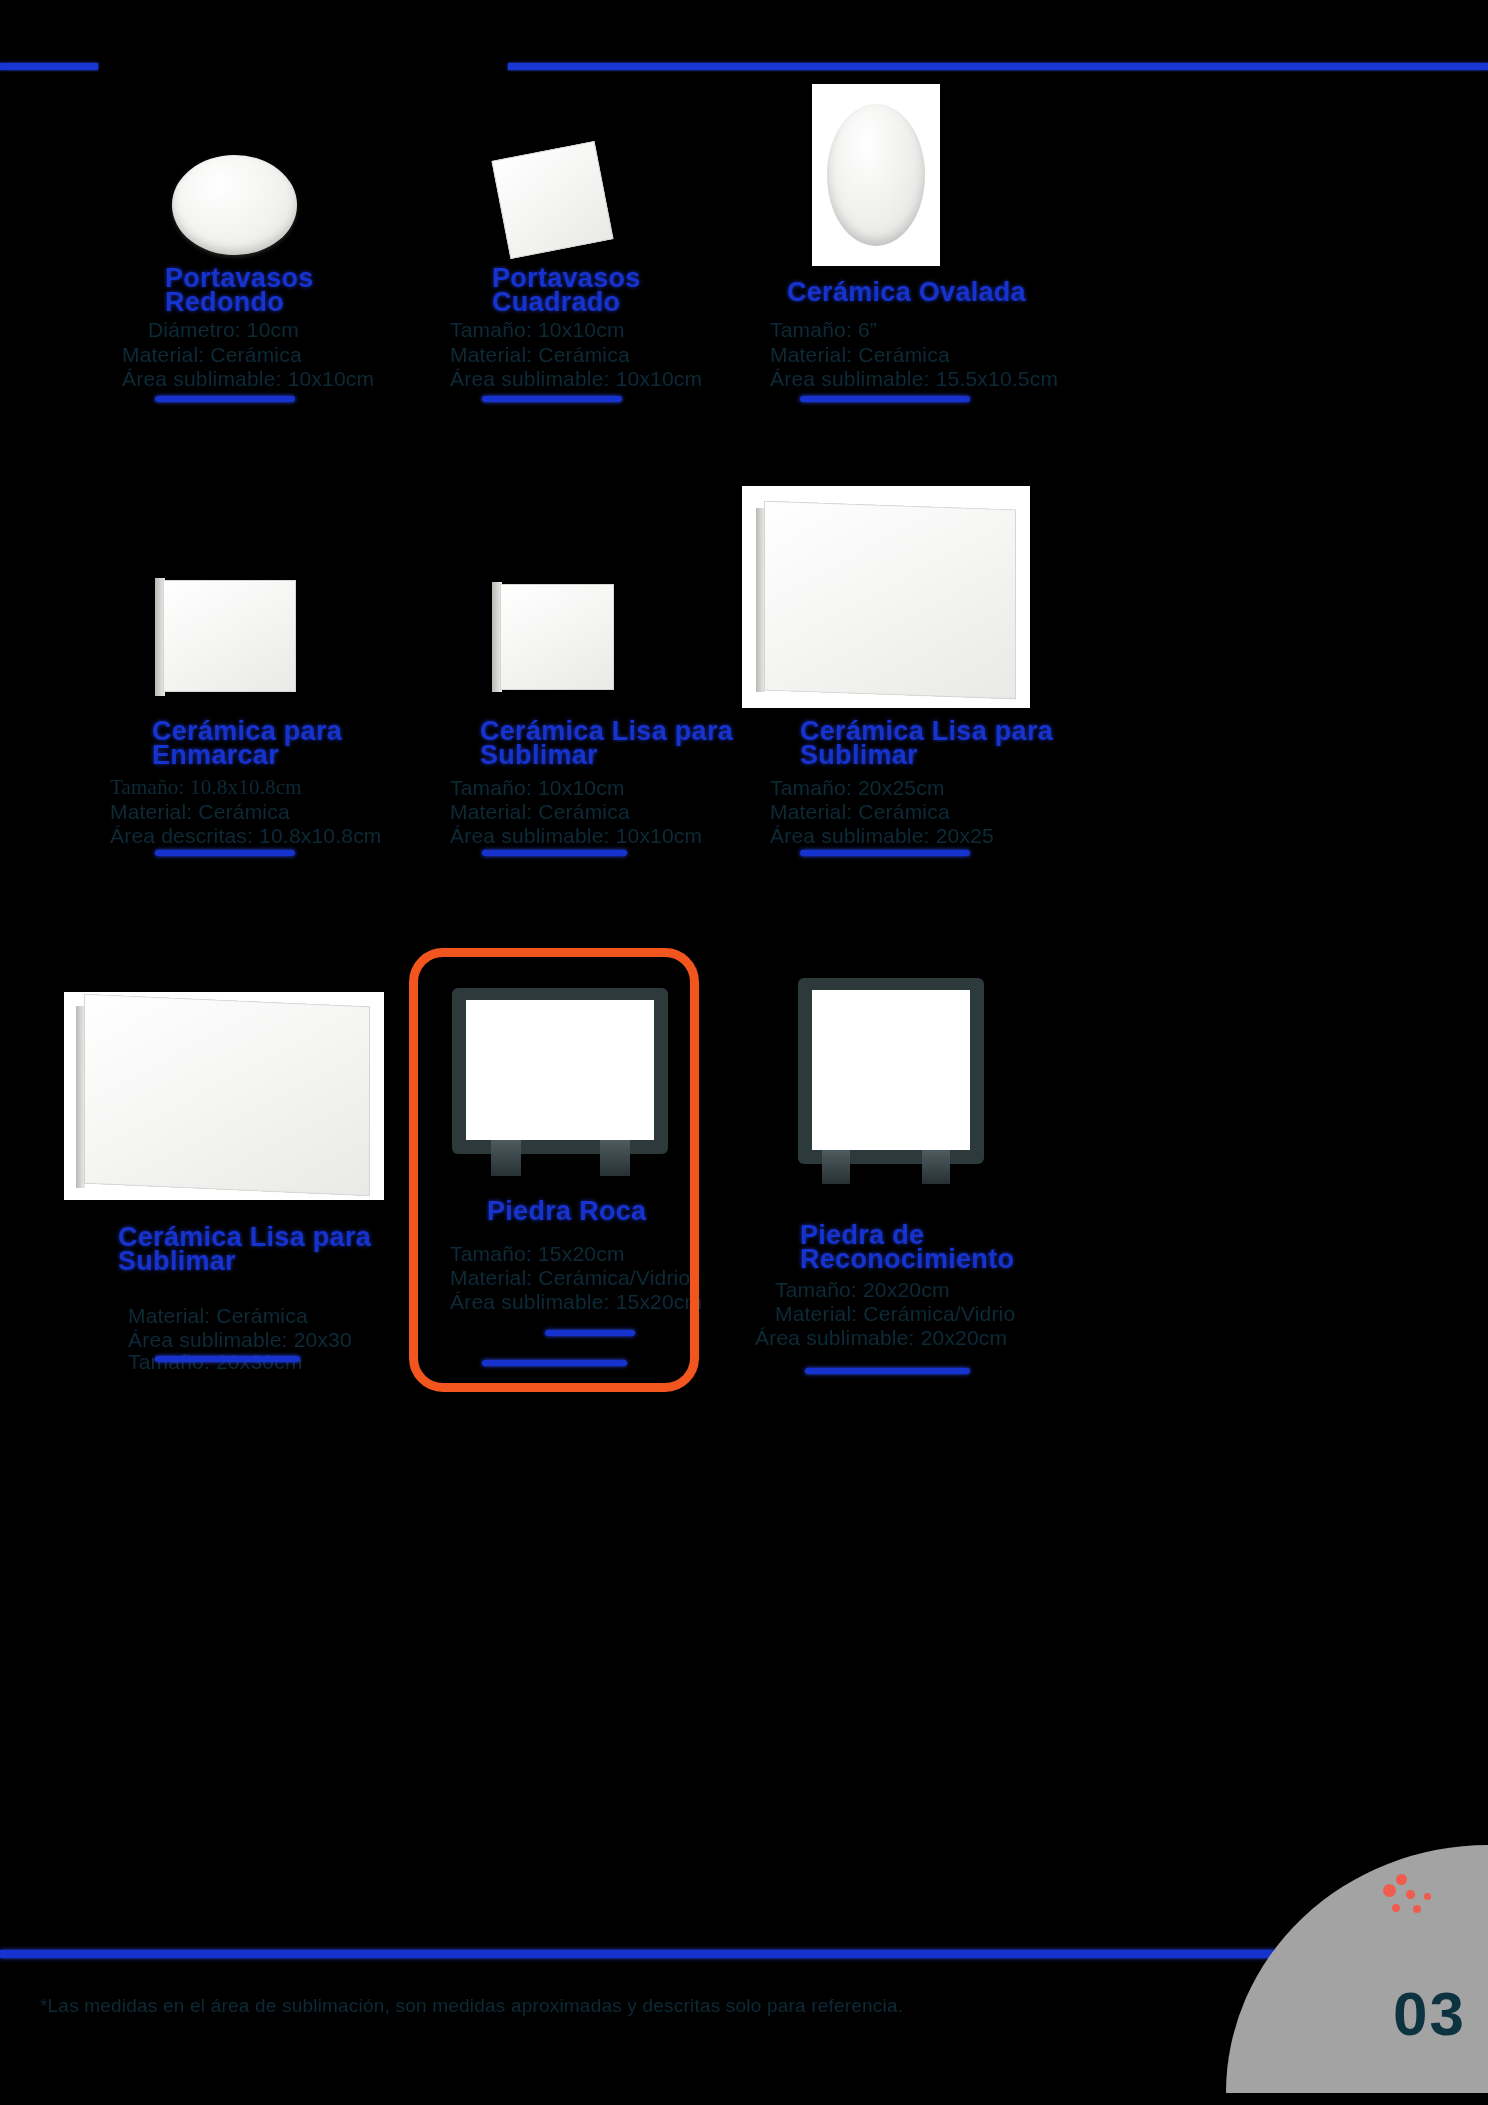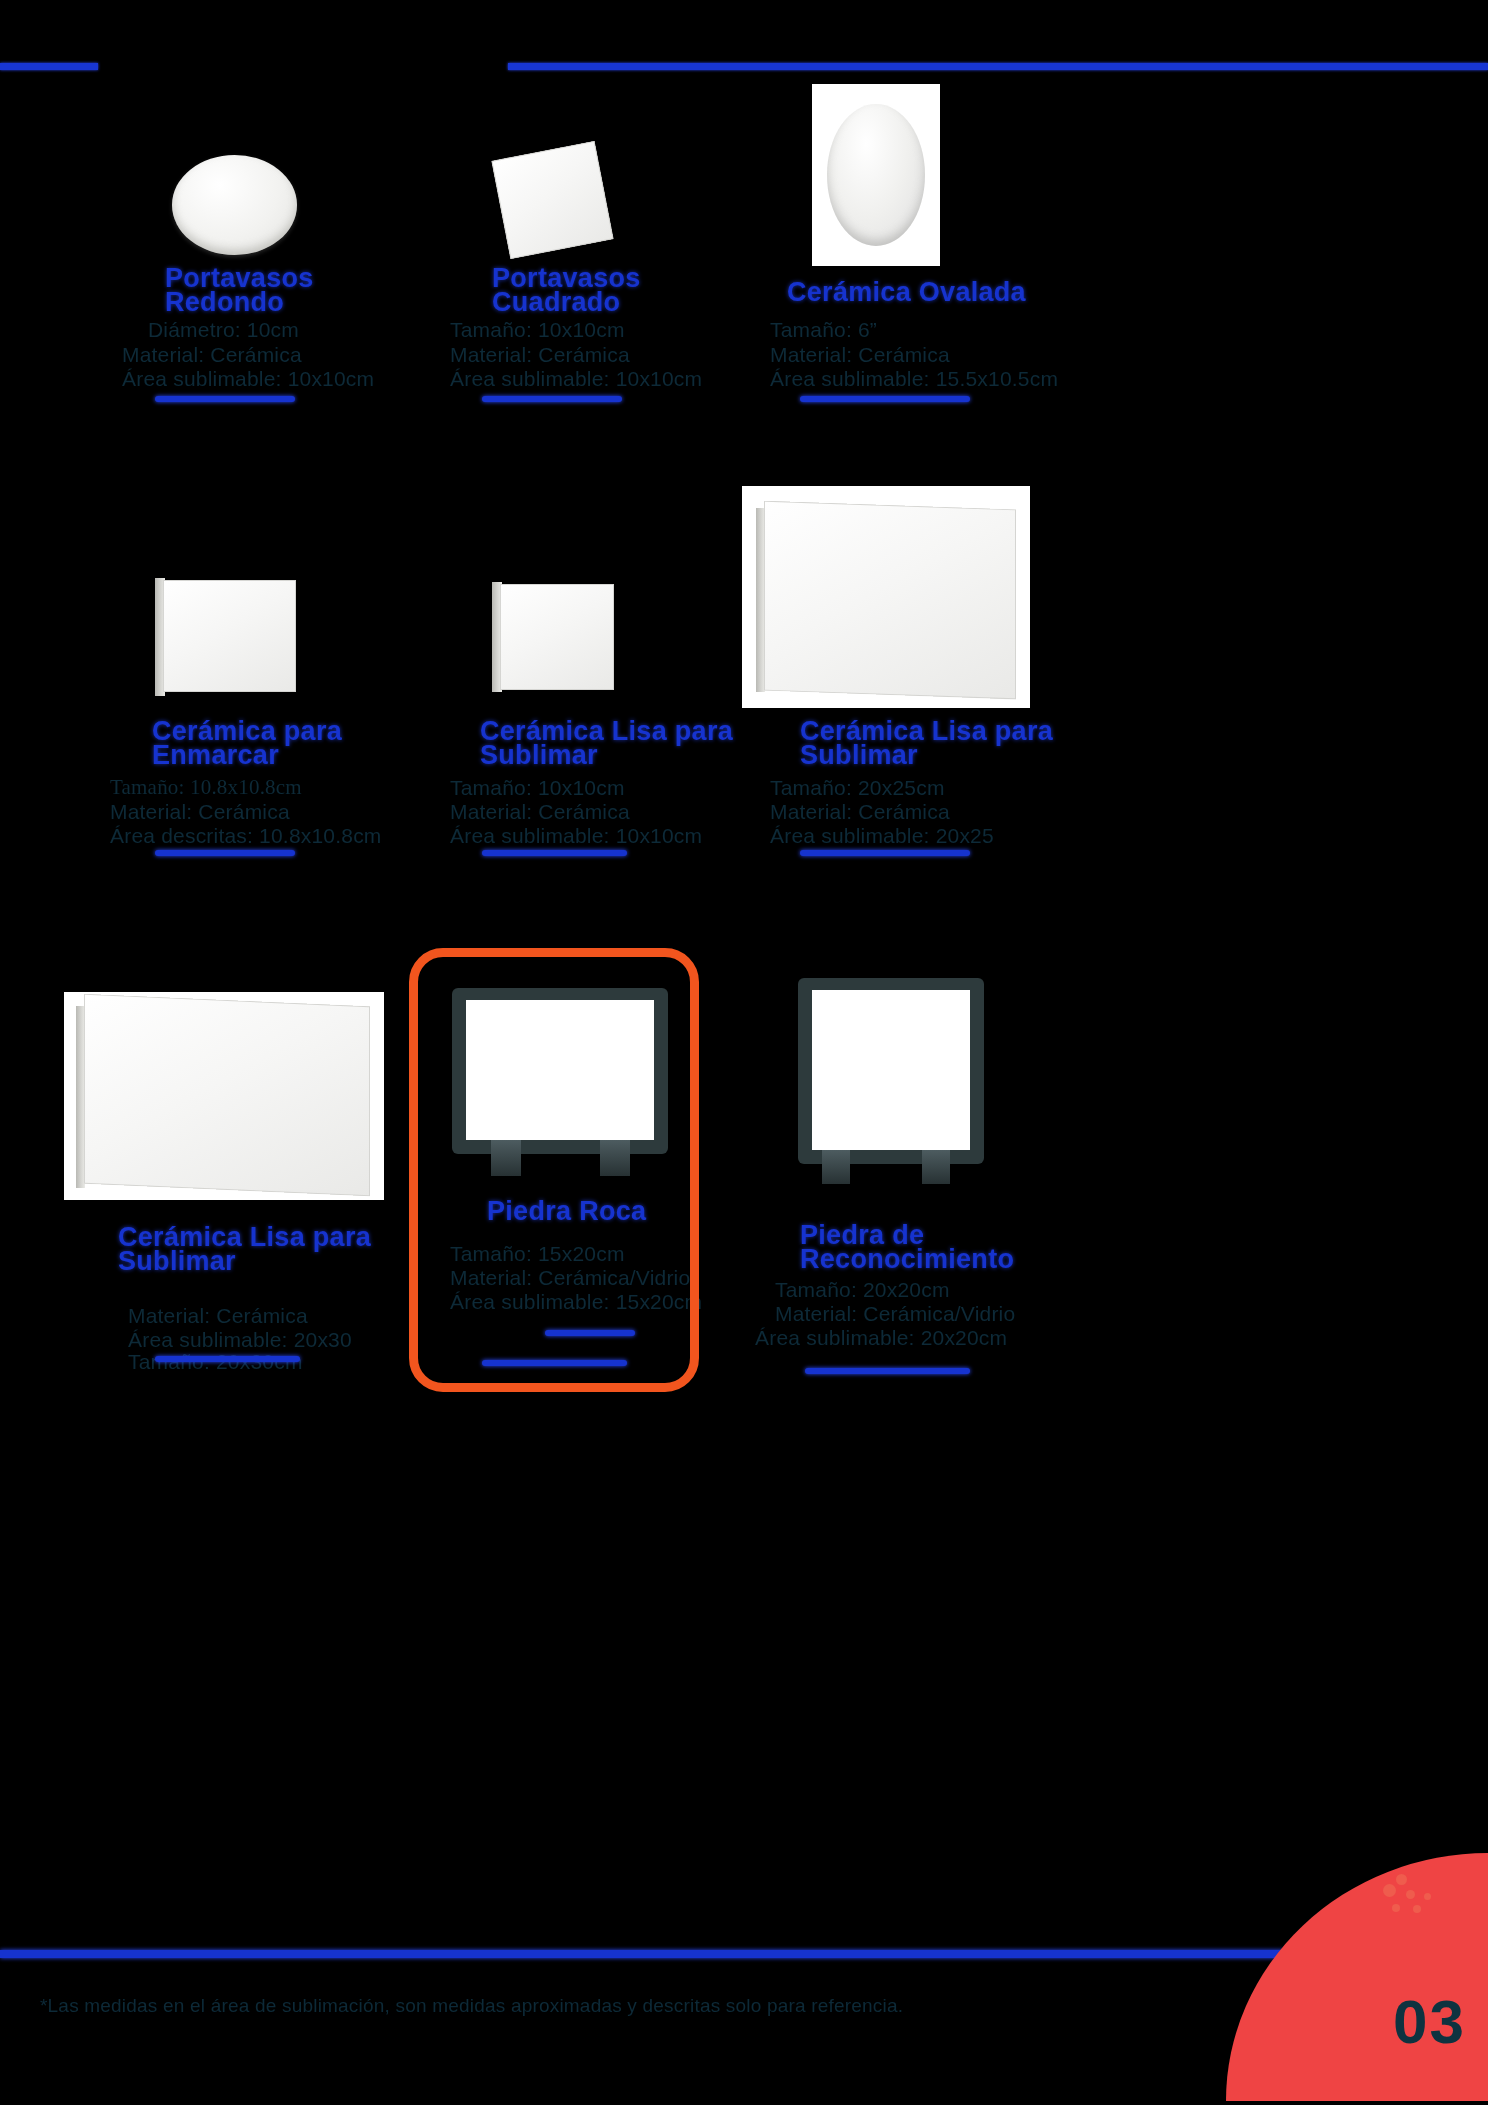--- a/index.html
+++ b/index.html
@@ -161,24 +161,24 @@
     font-size: 19px;
     letter-spacing: .2px;
     color: #0d2a38;
     font-family: "Liberation Sans", sans-serif;
     white-space: nowrap;
   }
 
   .page-corner {
     position: absolute;
     right: 0;
-    bottom: 4px;
+    bottom: 12px;
     width: 262px;
     height: 248px;
-    background: #ef4444;
+    background: #a3a3a3;
     border-top-left-radius: 100% 100%;
     overflow: hidden;
   }
   .page-number {
     position: absolute;
     right: 22px;
     bottom: 44px;
     font-size: 62px;
     font-weight: 700;
     color: #0e3340;

